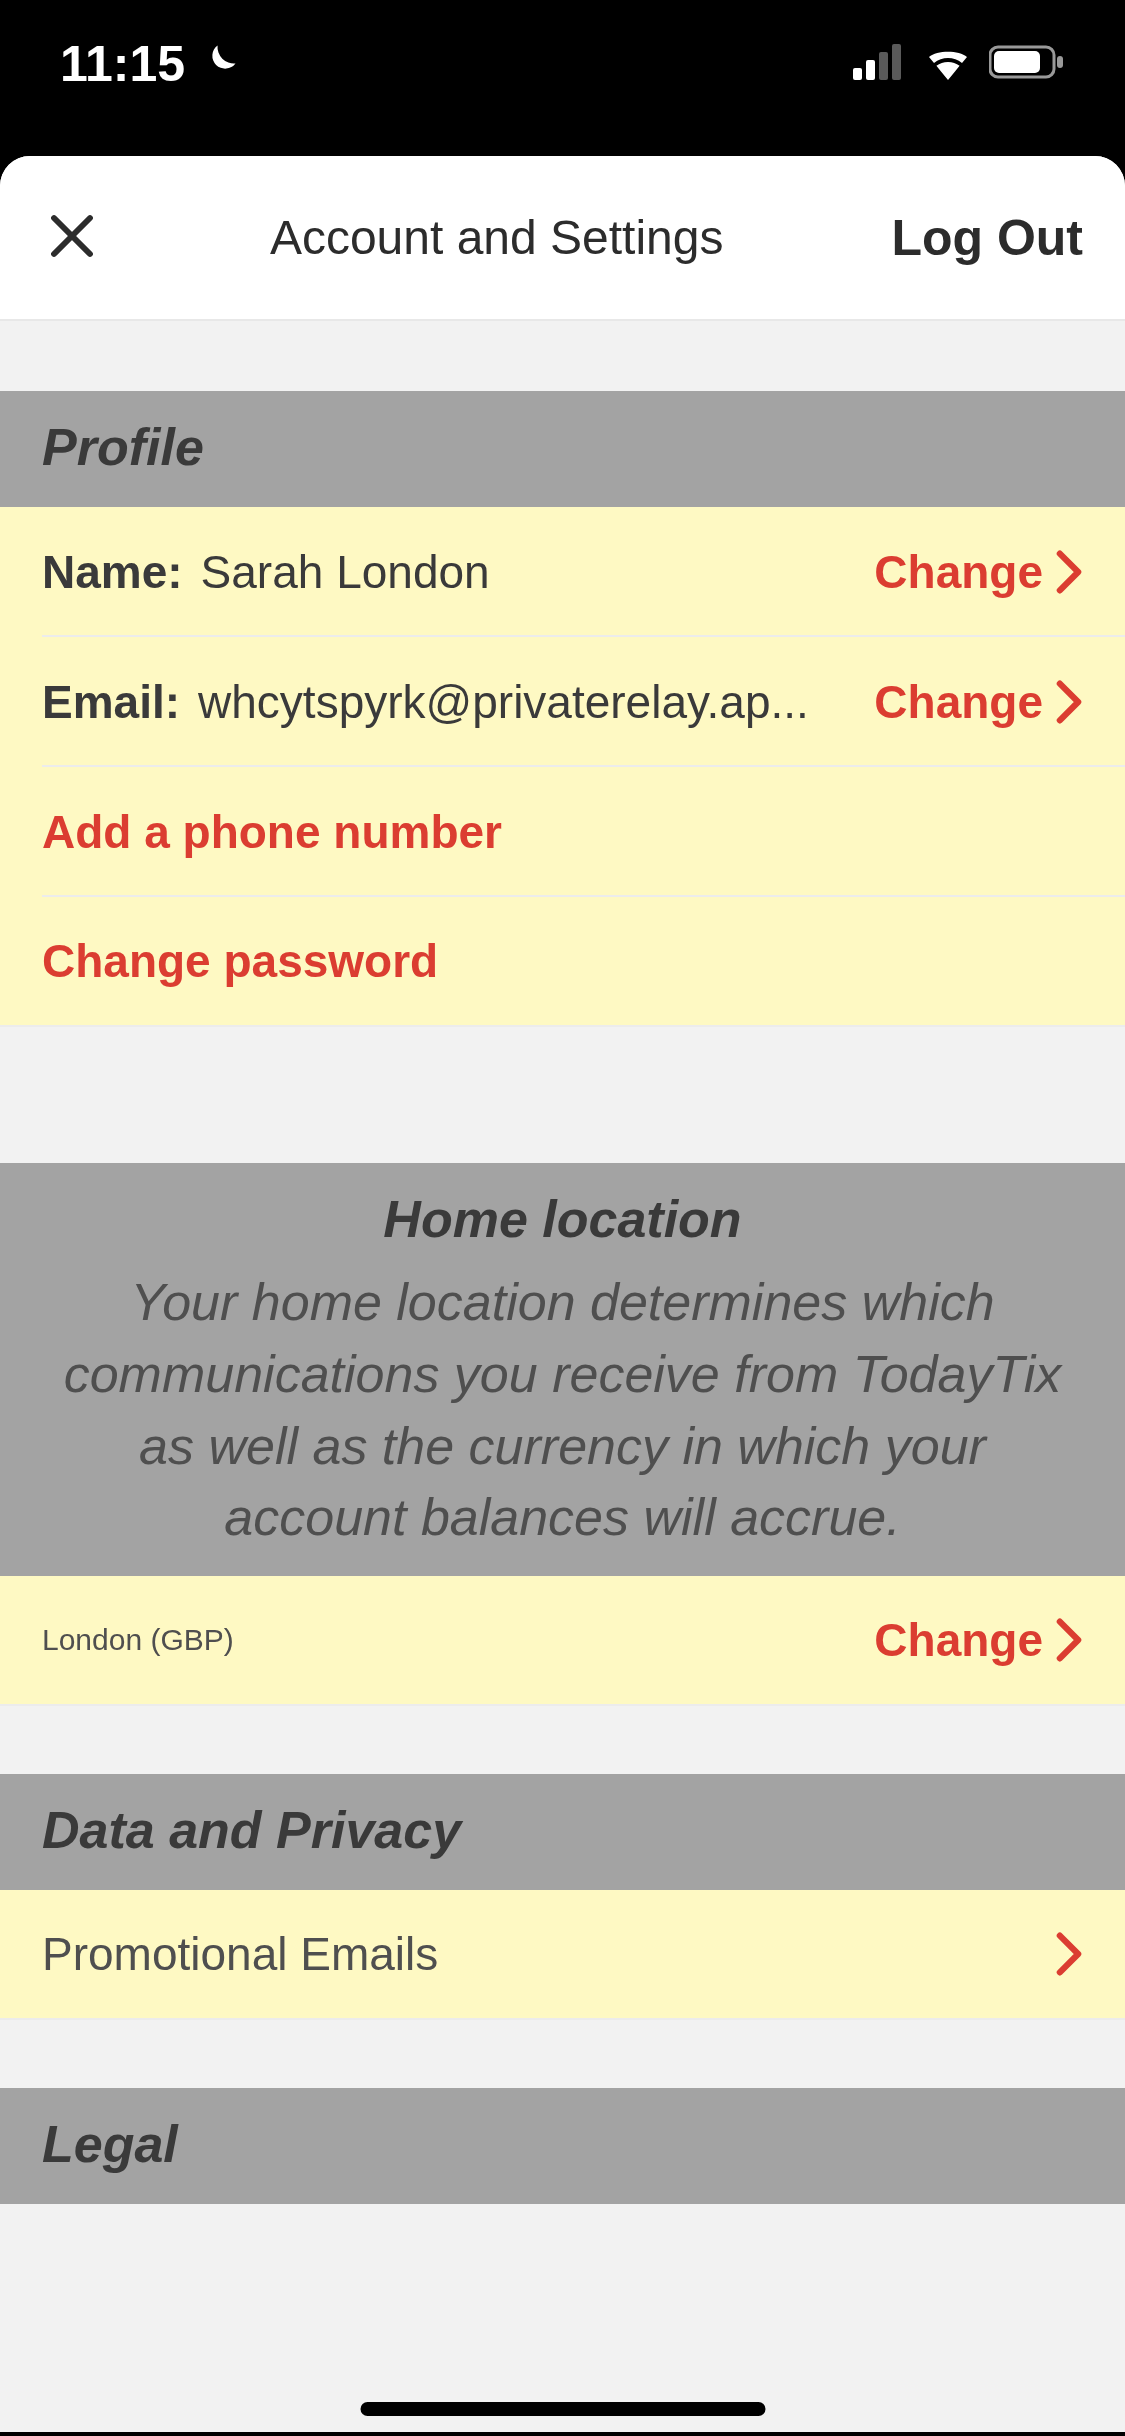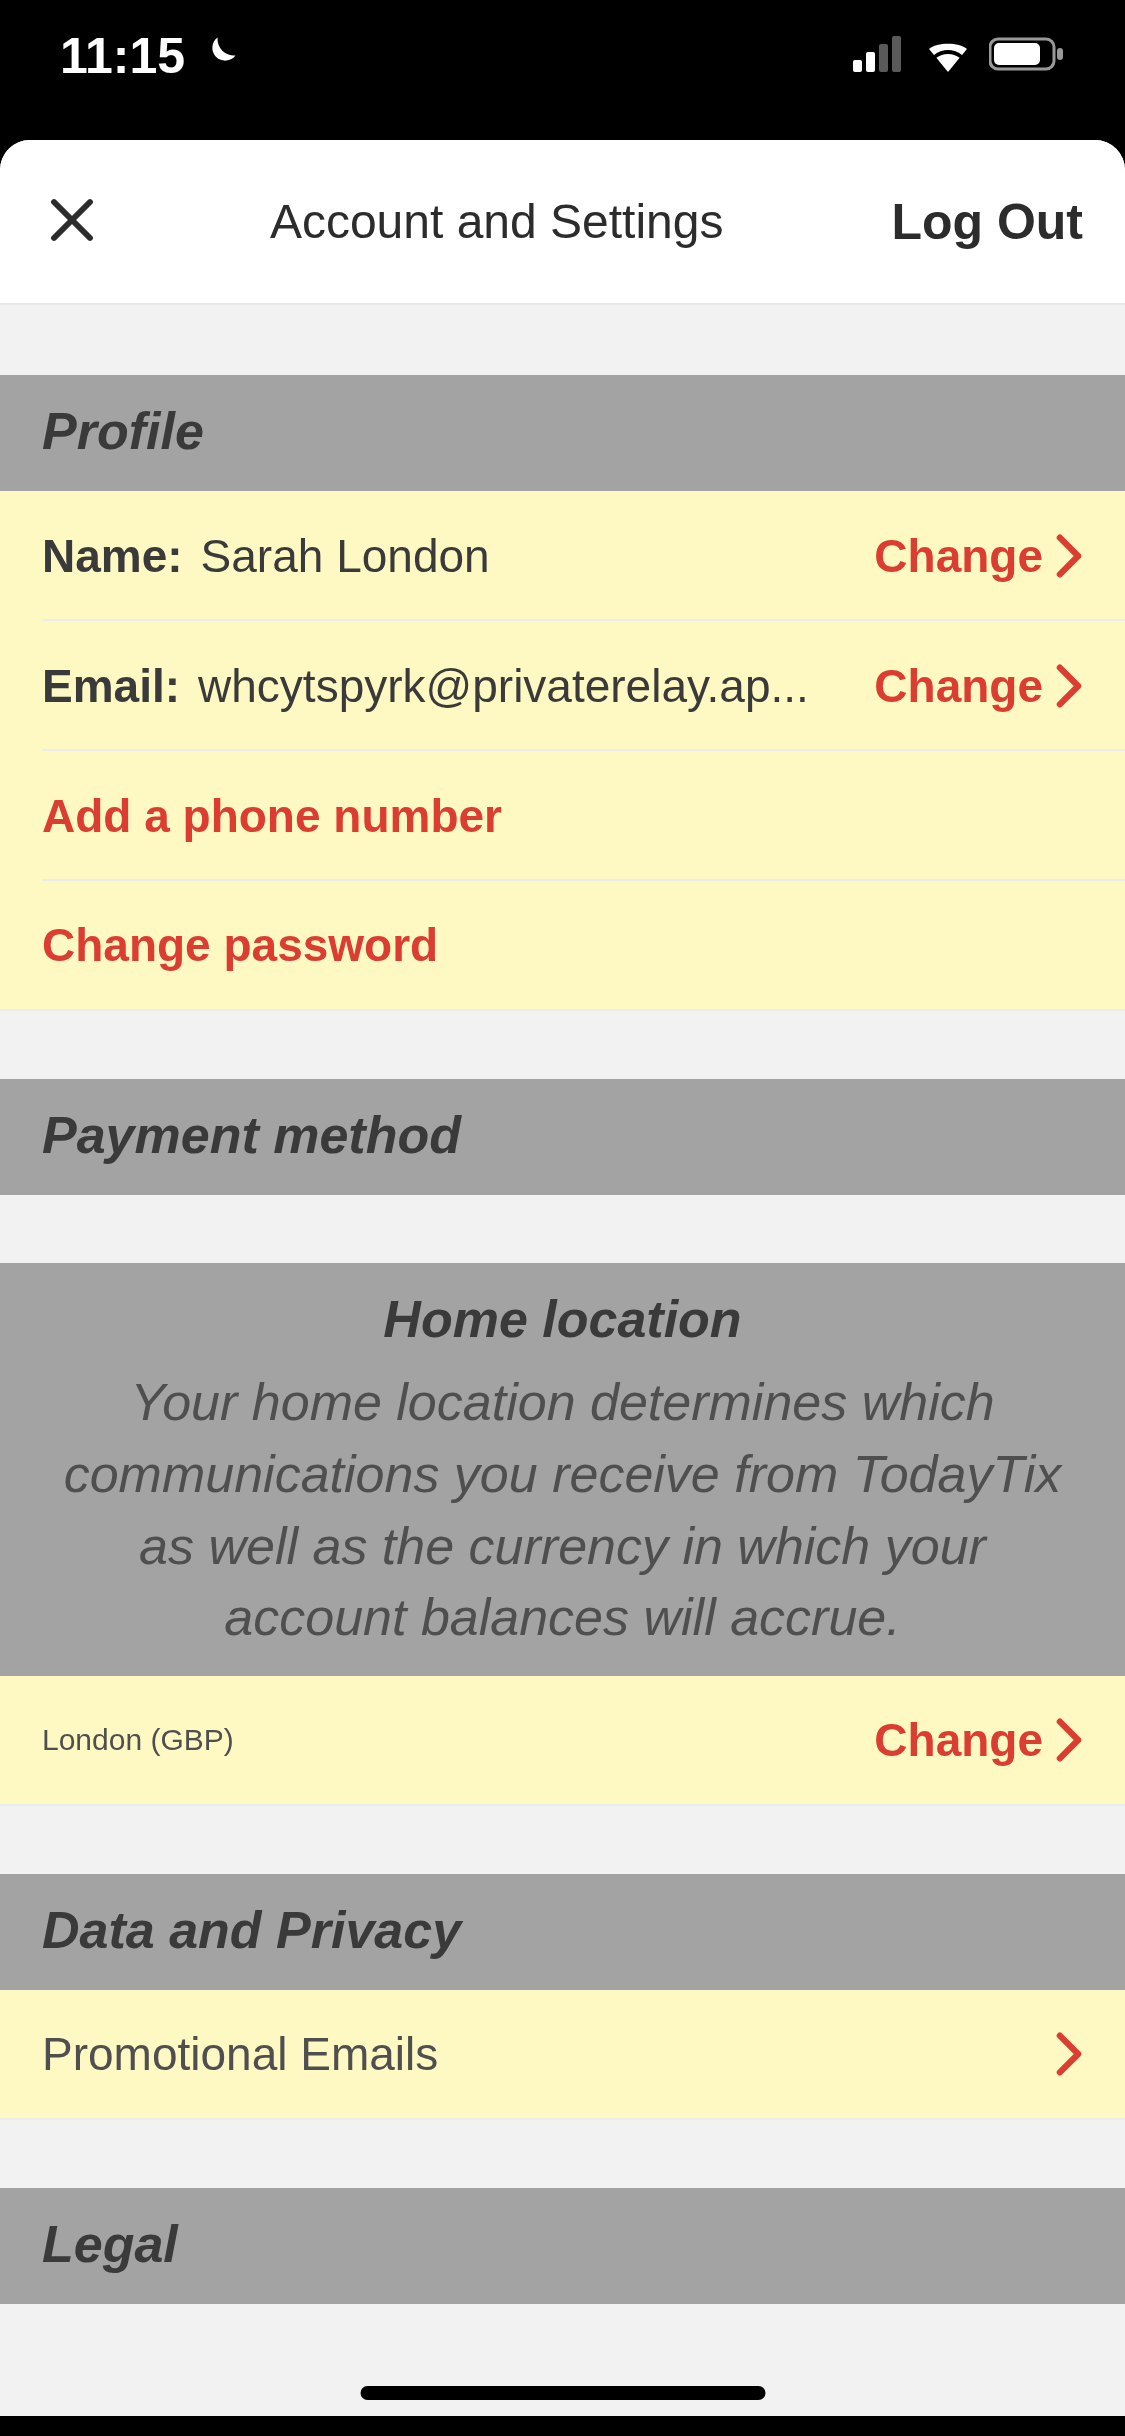--- a/index.html
+++ b/index.html
@@ -1,19 +1,19 @@
 <!DOCTYPE html>
 <html><head>
 <meta charset="utf-8">
 <style>
   * { box-sizing: border-box; margin: 0; padding: 0; }
   html, body { width: 1125px; height: 2436px; background: #000; font-family: -apple-system, "Helvetica Neue", Arial, sans-serif; }
   
   .status-bar {
-    height: 140px;
+    height: 156px;
     display: flex;
     justify-content: space-between;
     align-items: center;
     padding: 0 60px 28px 60px;
     color: #fff;
   }
   .status-left { display: flex; align-items: center; gap: 12px; }
   .status-time { font-size: 50px; font-weight: 600; }
   .status-right { display: flex; align-items: center; gap: 16px; }
   
@@ -184,23 +184,20 @@
   <div class="row row-inset-sep link-row">
     <span>Add a phone number</span>
   </div>
 
   <div class="row link-row">
     <span>Change password</span>
   </div>
 
   <div class="gap-s"></div>
 
-  <div class="section-header">
-    <div class="section-title">Payment method</div>
-  </div>
 
 
   <div class="gap-s"></div>
 
   <div class="section-header with-desc">
     <div class="section-title">Home location</div>
     <div class="section-desc">Your home location determines which communications you receive from TodayTix as well as the currency in which your account balances will accrue.</div>
   </div>
 
   <div class="row">

